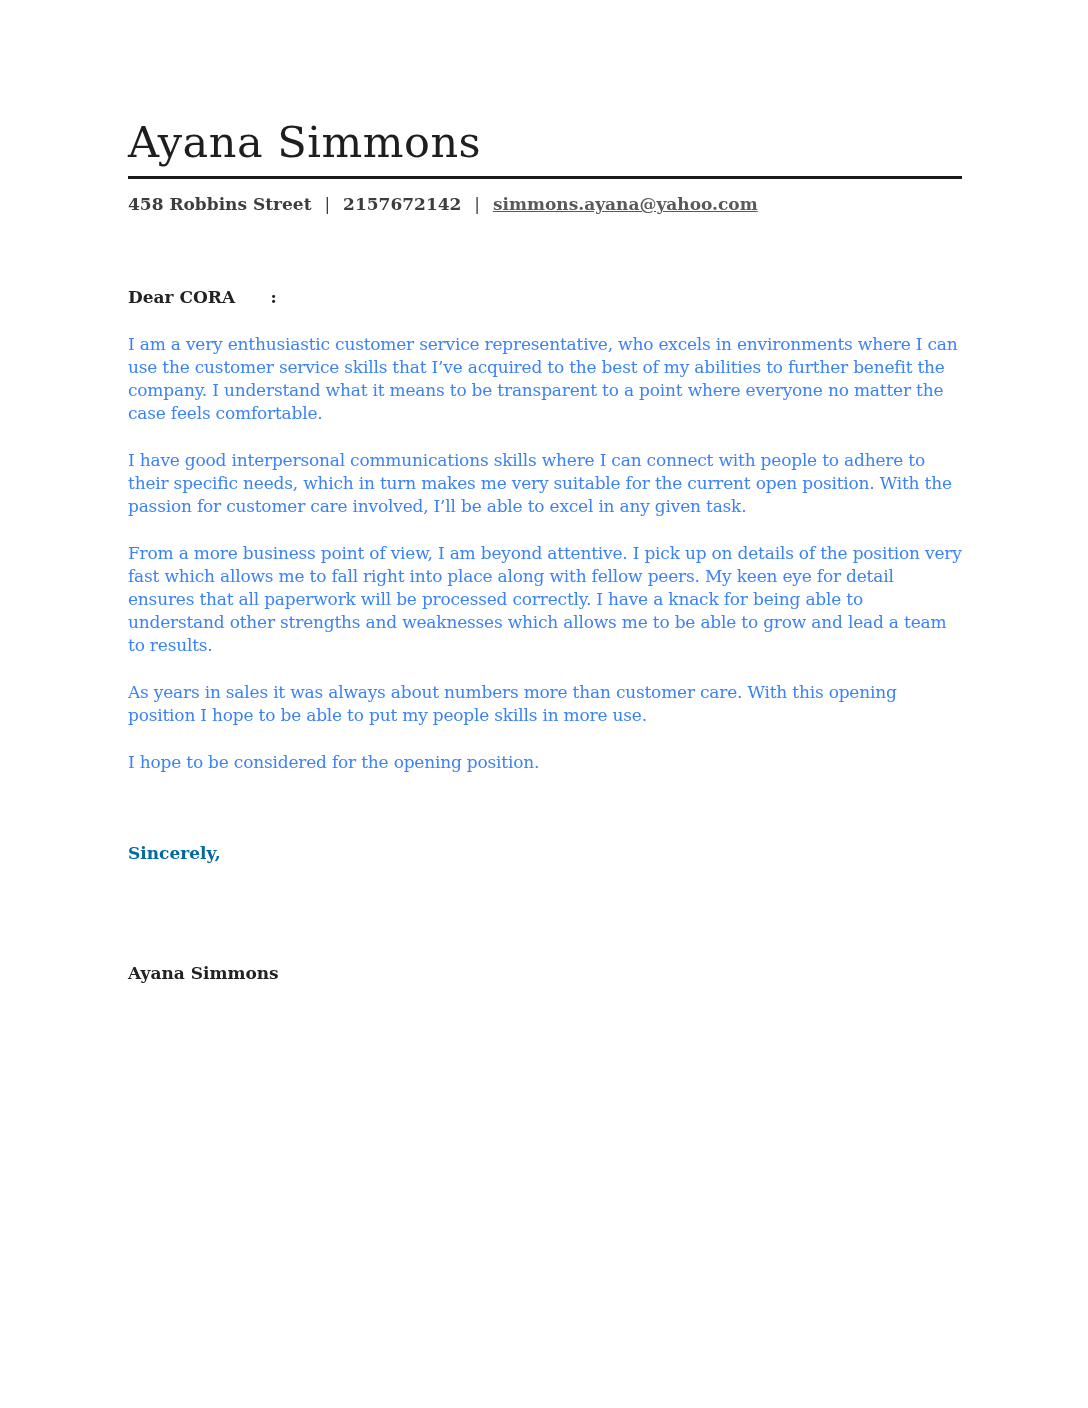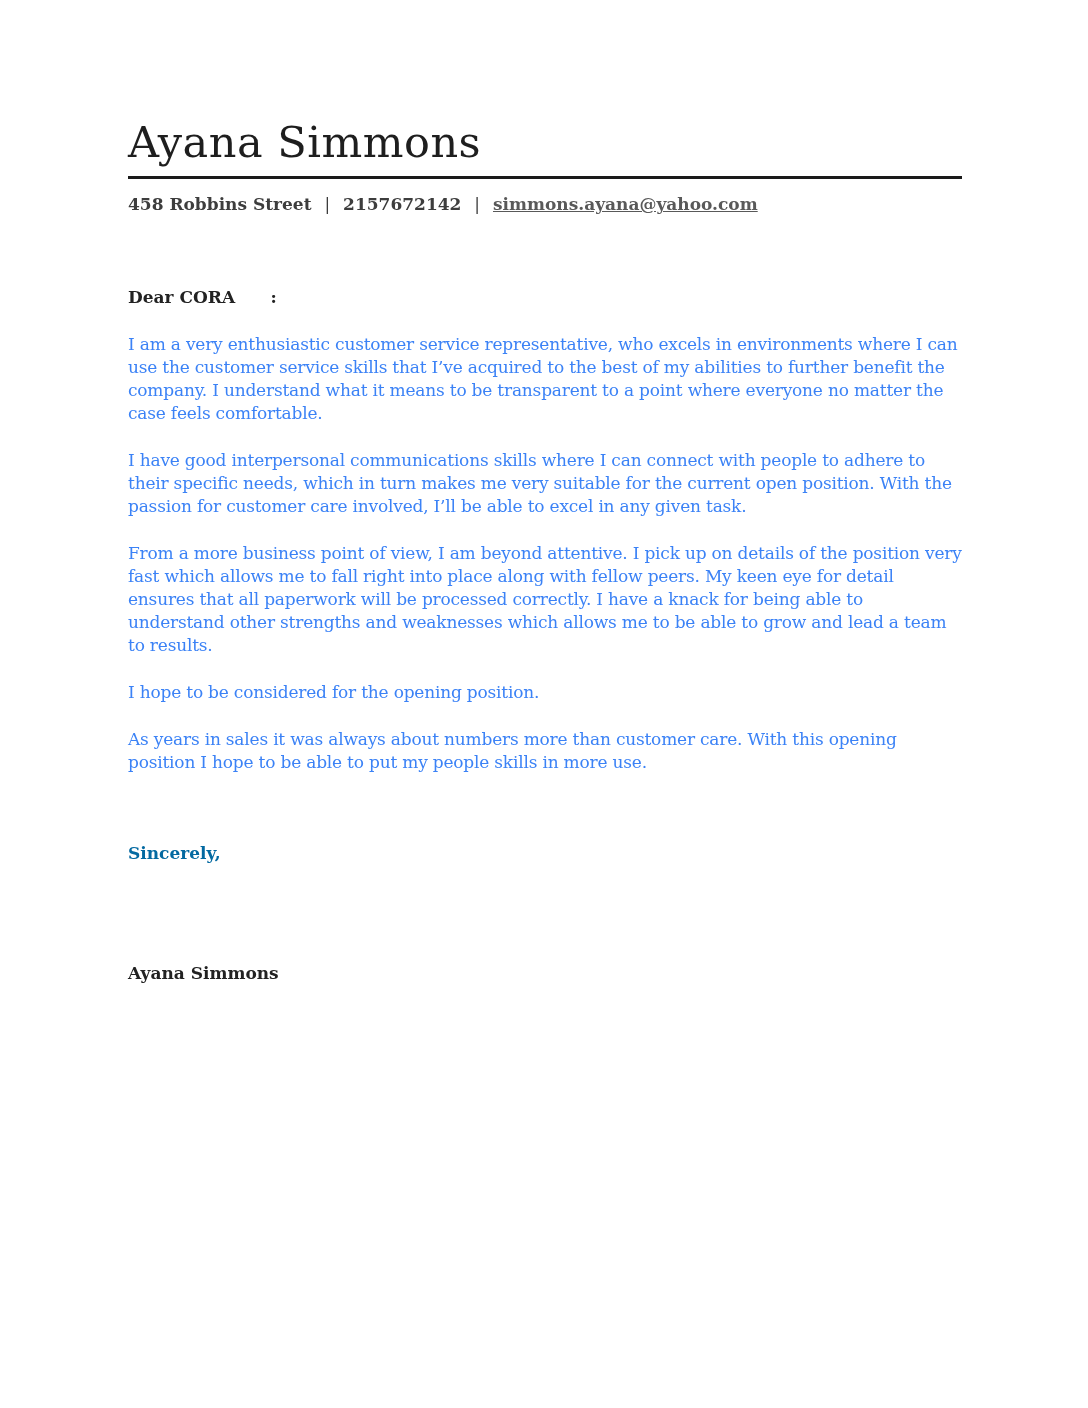--- a/index.html
+++ b/index.html
@@ -109,22 +109,22 @@
 
   <main>
     <p class="greeting">Dear CORA      :</p>
 
     <p class="body-para">I am a very enthusiastic customer service representative, who excels in environments where I can use the customer service skills that I’ve acquired to the best of my abilities to further benefit the company. I understand what it means to be transparent to a point where everyone no matter the case feels comfortable.</p>
 
     <p class="body-para">I have good interpersonal communications skills where I can connect with people to adhere to their specific needs, which in turn makes me very suitable for the current open position. With the passion for customer care involved, I’ll be able to excel in any given task.</p>
 
     <p class="body-para">From a more business point of view, I am beyond attentive. I pick up on details of the position very fast which allows me to fall right into place along with fellow peers. My keen eye for detail ensures that all paperwork will be processed correctly. I have a knack for being able to understand other strengths and weaknesses which allows me to be able to grow and lead a team to results.</p>
 
+    <p class="body-para">As years in sales it was always about numbers more than customer care. With this opening position I hope to be able to put my people skills in more use.</p>
+
     <p class="body-para">I hope to be considered for the opening position.</p>
-
-    <p class="body-para">As years in sales it was always about numbers more than customer care. With this opening position I hope to be able to put my people skills in more use.</p>
 
     <p class="closing">Sincerely,</p>
 
     <p class="signature">Ayana Simmons</p>
   </main>
 
 </div>
 
 </body></html>

